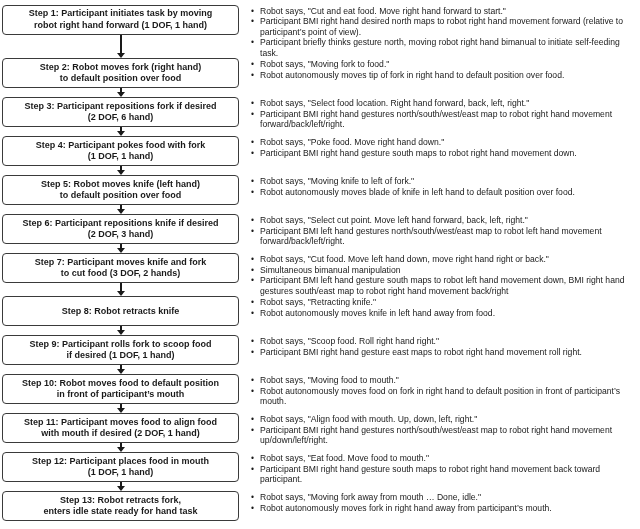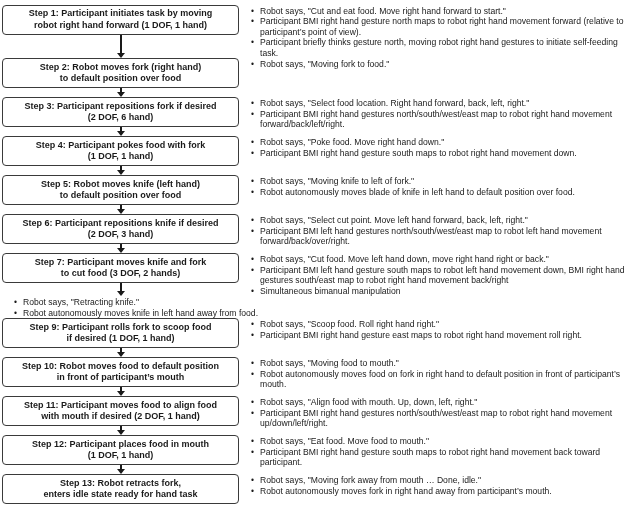--- a/index.html
+++ b/index.html
@@ -94,38 +94,39 @@
         <span>Step 1: Participant initiates task by moving
 robot right hand forward (1 DOF, 1 hand)</span>
       </div>
       <div class="arrow">
         <div class="arrow-line"></div>
         <div class="arrow-head"></div>
       </div>
     </div>
     <ul class="bullets">
         <li>Robot says, "Cut and eat food. Move right hand forward to start."</li>
-        <li>Participant BMI right hand gesture north maps to robot right hand movement forward (relative to participant’s point of view).</li>
-        <li>Participant briefly thinks gesture north, moving robot right hand gestures to initiate self-feeding task.</li>
+        <li>Participant BMI right hand desired north maps to robot right hand movement forward (relative to participant’s point of view).</li>
+        <li>Participant briefly thinks gesture north, moving robot right hand bimanual to initiate self-feeding task.</li>
       </ul>
   </div>
 
   <div class="row">
     <div class="left-col">
       <div class="step-box">
         <span>Step 2: Robot moves fork (right hand)
 to default position over food</span>
       </div>
       <div class="arrow">
         <div class="arrow-line"></div>
         <div class="arrow-head"></div>
       </div>
     </div>
     <ul class="bullets">
         <li>Robot says, "Moving fork to food."</li>
+        <li>Robot autonomously moves tip of fork in right hand to default position over food.</li>
       </ul>
   </div>
 
   <div class="row">
     <div class="left-col">
       <div class="step-box">
         <span>Step 3: Participant repositions fork if desired
 (2 DOF, 6 hand)</span>
       </div>
       <div class="arrow">
@@ -179,43 +180,52 @@
         <span>Step 6: Participant repositions knife if desired
 (2 DOF, 3 hand)</span>
       </div>
       <div class="arrow">
         <div class="arrow-line"></div>
         <div class="arrow-head"></div>
       </div>
     </div>
     <ul class="bullets">
         <li>Robot says, "Select cut point. Move left hand forward, back, left, right."</li>
-        <li>Participant BMI left hand gestures north/south/west/east map to robot left hand movement forward/back/over/right.</li>
+        <li>Participant BMI left hand gestures north/south/west/east map to robot left hand movement forward/back/left/right.</li>
       </ul>
   </div>
 
   <div class="row">
     <div class="left-col">
       <div class="step-box">
         <span>Step 7: Participant moves knife and fork
 to cut food (3 DOF, 2 hands)</span>
       </div>
       <div class="arrow">
         <div class="arrow-line"></div>
         <div class="arrow-head"></div>
       </div>
     </div>
     <ul class="bullets">
         <li>Robot says, "Cut food. Move left hand down, move right hand right or back."</li>
+        <li>Simultaneous bimanual manipulation</li>
         <li>Participant BMI left hand gesture south maps to robot left hand movement down, BMI right hand gestures south/east map to robot right hand movement back/right</li>
-        <li>Simultaneous bimanual manipulation</li>
-      </ul>
-  </div>
-
-  <div class="row">
+      </ul>
+  </div>
+
+  <div class="row">
+    <div class="left-col">
+      <div class="step-box">
+        <span>Step 8: Robot retracts knife</span>
+      </div>
+      <div class="arrow">
+        <div class="arrow-line"></div>
+        <div class="arrow-head"></div>
+      </div>
+    </div>
     <ul class="bullets">
         <li>Robot says, "Retracting knife."</li>
         <li>Robot autonomously moves knife in left hand away from food.</li>
       </ul>
   </div>
 
   <div class="row">
     <div class="left-col">
       <div class="step-box">
         <span>Step 9: Participant rolls fork to scoop food

